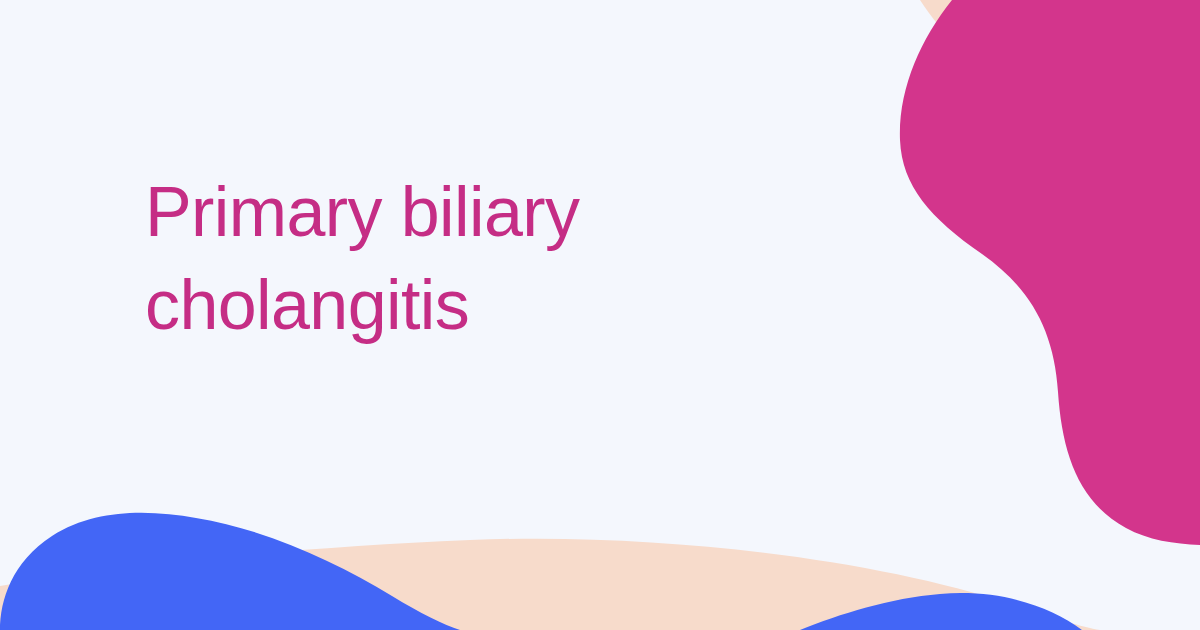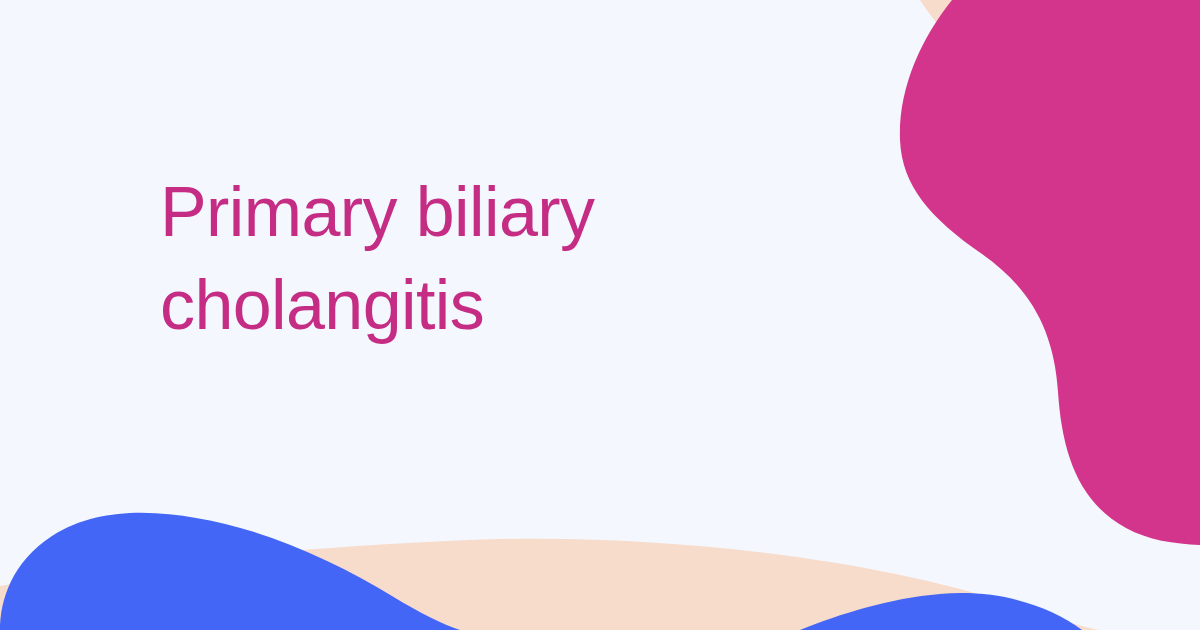--- a/index.html
+++ b/index.html
@@ -20,21 +20,21 @@
   #bg-shapes {
     position: absolute;
     top: 0;
     left: 0;
     width: 1200px;
     height: 630px;
     display: block;
   }
   #title-block {
     position: absolute;
-    left: 160px;
+    left: 145px;
     top: 166px;
     width: 620px;
     z-index: 5;
   }
   #title-text {
     margin: 0;
     font-family: "Liberation Sans", sans-serif;
     font-size: 70px;
     line-height: 1.33;
     font-weight: 400;

